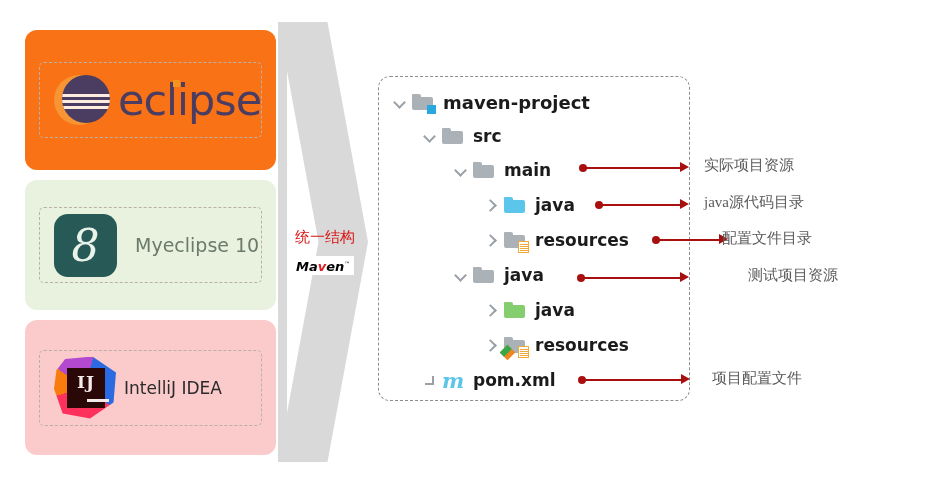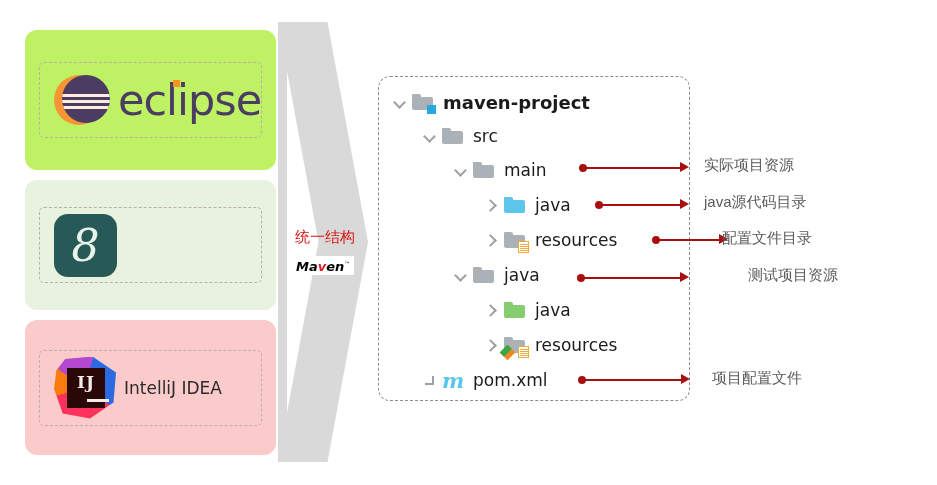--- a/index.html
+++ b/index.html
@@ -33,21 +33,21 @@
     top: 50%;
     transform: translateY(-50%);
     height: 76px;
     border: 1px dashed #b9b0a8;
     border-radius: 5px;
     display: flex;
     align-items: center;
     padding-left: 14px;
     box-sizing: border-box;
   }
-  #card-eclipse  { top: 30px;  height: 140px; background: #bef264; }
+  #card-eclipse  { top: 30px;  height: 140px; background: #f97316; }
   #card-myeclipse{ top: 180px; height: 130px; background: #e8f2de; }
   #card-idea     { top: 320px; height: 135px; background: #fbcbcb; }
 
   
   .eclipse-logo { position: relative; width: 56px; height: 56px; flex: 0 0 56px; }
   .ecl-crescent {
     position: absolute; left: 0; top: 3px; width: 50px; height: 50px;
     border-radius: 50%; background: #f79433;
   }
   .ecl-disc {
@@ -202,20 +202,21 @@
   .maven-m {
     width: 22px; flex: 0 0 22px; margin-left: 5px;
     color: #5cc6ea; font-style: italic; font-weight: bold; font-size: 21px;
     line-height: 17px; text-align: center;
     font-family: "DejaVu Serif", serif;
   }
 
   .node-label {
     margin-left: 9px; font-size: 17px; color: #1b1b1b;
     font-family: "DejaVu Sans", sans-serif;
+    font-weight: bold;
   }
   .node-label.bold { font-weight: bold; font-size: 18px; }
 
   
   .anno-arrow { position: absolute; height: 14px; }
   .anno-arrow .dot {
     position: absolute; left: 0; top: 3px; width: 8px; height: 8px;
     border-radius: 50%; background: #a81010;
   }
   .anno-arrow .line {
@@ -223,21 +224,21 @@
   }
   .anno-arrow .head {
     position: absolute; top: 1px;
     width: 0; height: 0;
     border-left: 9px solid #a81010;
     border-top: 5px solid transparent;
     border-bottom: 5px solid transparent;
   }
   .anno-label {
     position: absolute; font-size: 15px; color: #5a5a5a;
-    font-family: Liberation Sans, sans-serif; white-space: nowrap;
+    font-family: Liberation Serif, serif; white-space: nowrap;
   }
 </style>
 </head>
 <body>
 
 <div id="canvas">
 
   <div class="ide-card" id="card-eclipse">
     <div class="inner">
       <div class="eclipse-logo">
@@ -253,20 +254,21 @@
         <span class="ecl-dot"></span>
       </div>
     </div>
   </div>
 
   <div class="ide-card" id="card-myeclipse">
     <div class="inner">
       <div class="mye-logo">
         <span>8</span>
       </div>
+      <div class="mye-label">Myeclipse 10</div>
     </div>
   </div>
 
   <div class="ide-card" id="card-idea">
     <div class="inner">
       <div class="idea-logo">
         <div class="idea-poly"></div>
         <div class="idea-sq">
           <span>IJ</span>
           <span class="idea-underscore"></span>

